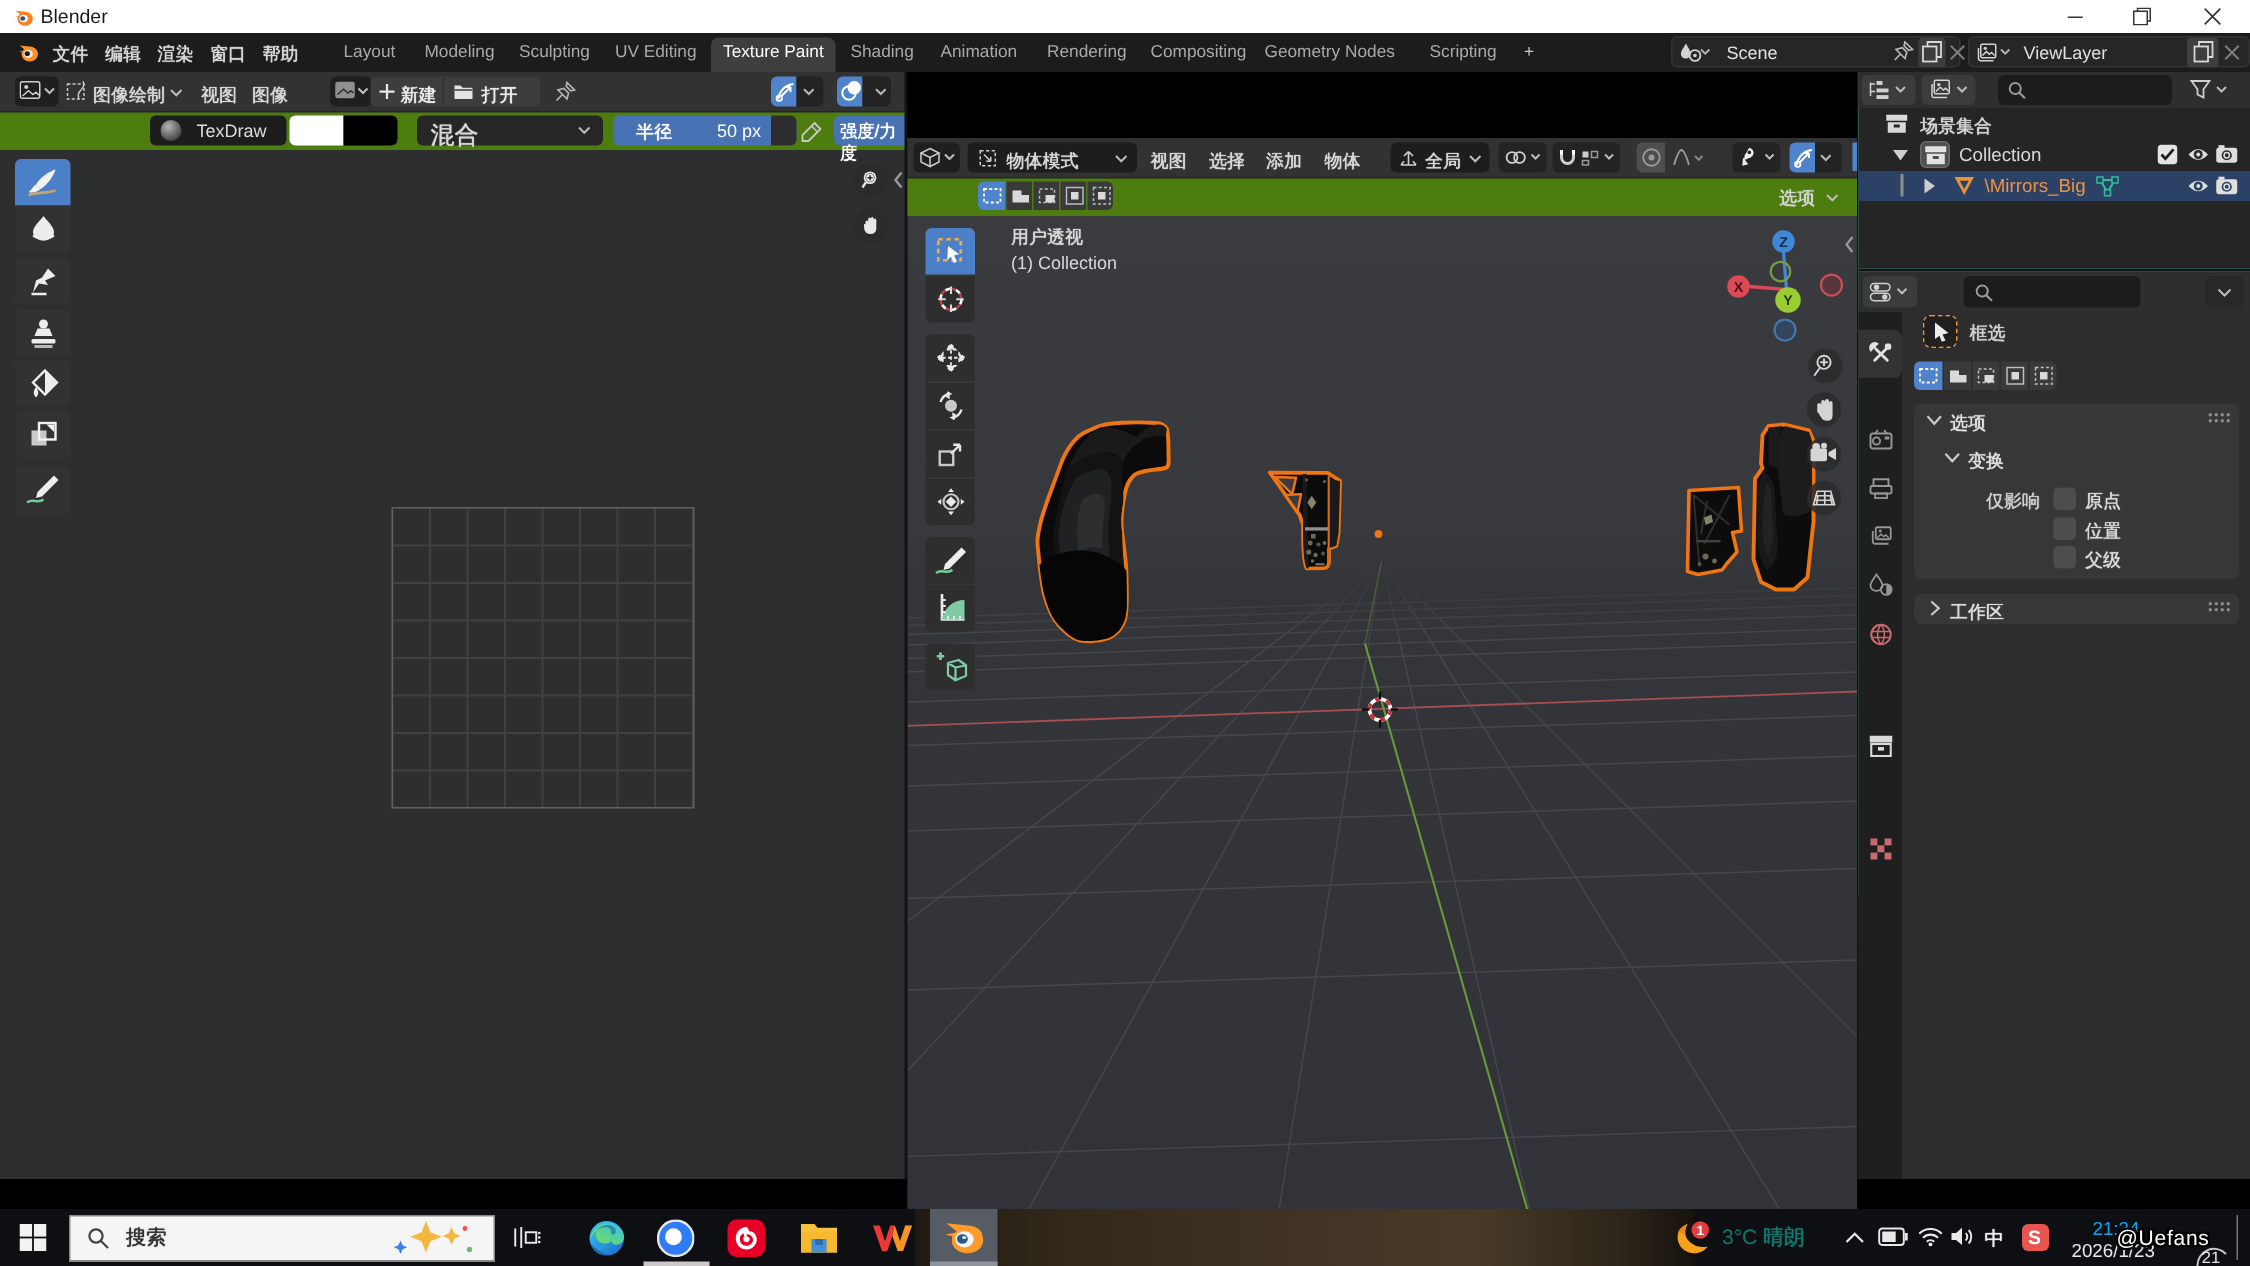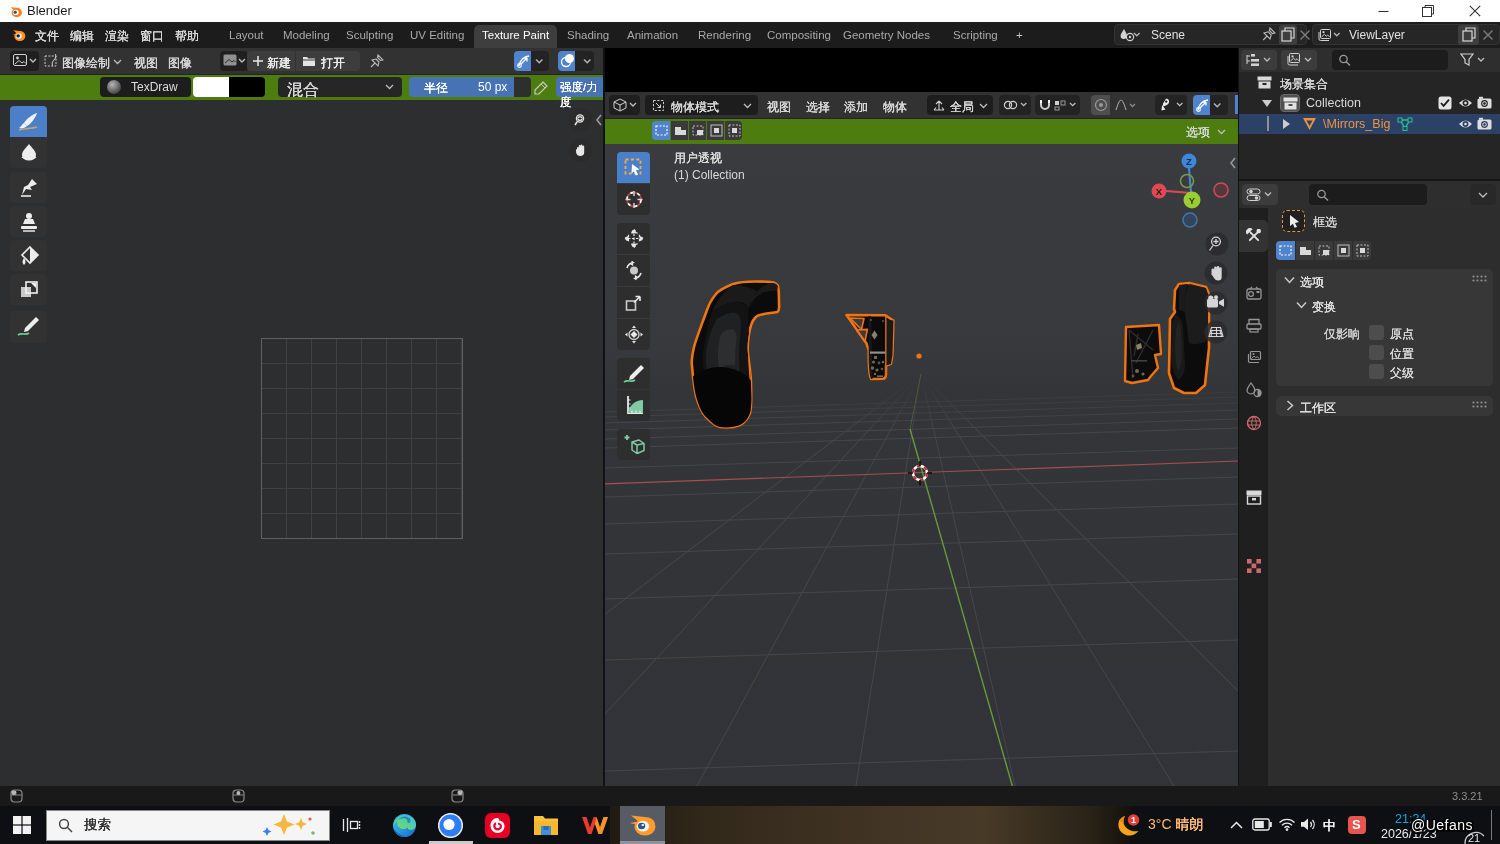--- a/index.html
+++ b/index.html
@@ -805,38 +805,20 @@
             <circle cx="13.5" cy="1.5" r="1.1"></circle>
             <circle cx="1.5" cy="5.5" r="1.1"></circle>
             <circle cx="5.5" cy="5.5" r="1.1"></circle>
             <circle cx="9.5" cy="5.5" r="1.1"></circle>
             <circle cx="13.5" cy="5.5" r="1.1"></circle>
           </g>
         </svg>
   </div>
 </div>
 
-<div class="abs" id="statusbar">
-  <svg class="abs" style="left:10px;top:3px" width="13" height="14" viewBox="0 0 13 14">
-        <rect x="1" y="1" width="11" height="12" rx="3.5" fill="none" stroke="#8a8a8a" stroke-width="1.2"></rect>
-        <path d="M1.5 6 h10" stroke="#8a8a8a"></path>
-        <rect x="1.5" y="1.5" width="5" height="4.5" rx="2" fill="#b5b5b5"></rect>
-      </svg>
-  <svg class="abs" style="left:232px;top:3px" width="13" height="14" viewBox="0 0 13 14">
-        <rect x="1" y="1" width="11" height="12" rx="3.5" fill="none" stroke="#8a8a8a" stroke-width="1.2"></rect>
-        <path d="M1.5 6 h10" stroke="#8a8a8a"></path>
-        <rect x="4.6" y="2" width="3.6" height="4" rx="1.6" fill="#b5b5b5"></rect>
-      </svg>
-  <svg class="abs" style="left:451px;top:3px" width="13" height="14" viewBox="0 0 13 14">
-        <rect x="1" y="1" width="11" height="12" rx="3.5" fill="none" stroke="#8a8a8a" stroke-width="1.2"></rect>
-        <path d="M1.5 6 h10" stroke="#8a8a8a"></path>
-        <rect x="6.5" y="1.5" width="5" height="4.5" rx="2" fill="#b5b5b5"></rect>
-      </svg>
-  <div class="abs" style="left:1452px;top:4px">3.3.21</div>
-</div>
 
 <div class="abs" id="taskbar">
   <div class="abs" style="left:610px;top:0;width:520px;height:38px;background:linear-gradient(90deg,#201a12,#33291b 20%,#423525 55%,#473a27 72%,#2a2318 92%,#15120d 100%)"></div>
   <svg class="abs" style="left:13px;top:10px" width="18" height="18" viewBox="0 0 18 18">
         <g fill="#f2f2f2">
           <rect x="0" y="0" width="8.4" height="8.4"></rect>
           <rect x="9.6" y="0" width="8.4" height="8.4"></rect>
           <rect x="0" y="9.6" width="8.4" height="8.4"></rect>
           <rect x="9.6" y="9.6" width="8.4" height="8.4"></rect>
         </g>
@@ -911,21 +893,21 @@
     <ellipse cx="15.4" cy="12" rx="3.6" ry="3.2" fill="#265c83"></ellipse>
     <ellipse cx="14.2" cy="11" rx="1.4" ry="1" fill="#f4f4f4"></ellipse>
   </g>
       </svg>
   <svg class="abs" style="left:1114px;top:7px" width="27" height="27" viewBox="0 0 27 27">
         <path d="M5 8 C3 14 6 20 12 22 C17 23.5 22 21.5 24.5 18 C18 19.5 11 16 9.5 10 C9 7.5 9.5 5 11 3 C8.5 4 6 5.5 5 8 Z" fill="#f6a21a"></path>
         <path d="M5 8 C6.5 5.5 9 3.8 11 3 C10 5 9.3 7.5 9.7 10 C8 9.5 6 8.8 5 8 Z" fill="#e88a12"></path>
         <circle cx="19.5" cy="7" r="5.8" fill="#e23c3c"></circle>
         <text x="19.5" y="10.2" font-size="9" fill="#fff" text-anchor="middle" font-weight="bold">1</text>
       </svg>
-  <div class="abs" style="left:1148px;top:10px;font-size:14px;color:#fdba74">3°C <span class="cjk">晴朗</span></div>
+  <div class="abs" style="left:1148px;top:10px;font-size:14px;color:#0f766e">3°C <span class="cjk">晴朗</span></div>
   <svg class="abs" style="left:1230px;top:15px" width="13" height="8" viewBox="0 0 13 8">
         <path d="M1 7 L6.5 1.5 L12 7" stroke="#e8e8e8" stroke-width="1.5" fill="none"></path>
       </svg>
   <svg class="abs" style="left:1252px;top:12px" width="20" height="13" viewBox="0 0 20 13">
         <rect x="0.8" y="1" width="16.4" height="11" rx="2" fill="none" stroke="#e8e8e8" stroke-width="1.3"></rect>
         <rect x="18" y="4" width="1.8" height="5" fill="#e8e8e8"></rect>
         <rect x="2.8" y="3" width="9" height="7" fill="#e8e8e8"></rect>
       </svg>
   <svg class="abs" style="left:1279px;top:12px" width="16" height="13" viewBox="0 0 16 13">
         <path d="M0.5 4.5 a10.5 10.5 0 0 1 15 0 M3 7.2 a7 7 0 0 1 10 0 M5.5 9.8 a3.6 3.6 0 0 1 5 0" stroke="#e8e8e8" stroke-width="1.4" fill="none"></path>

